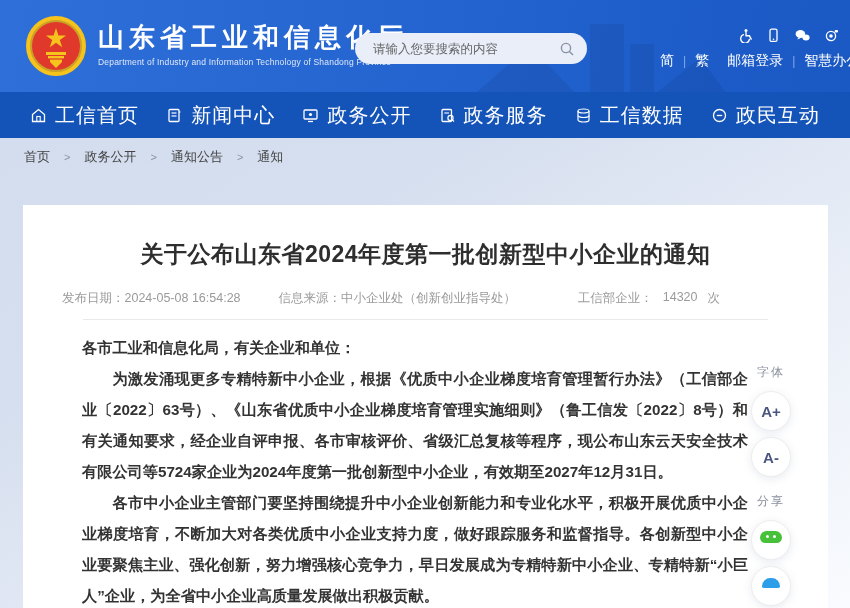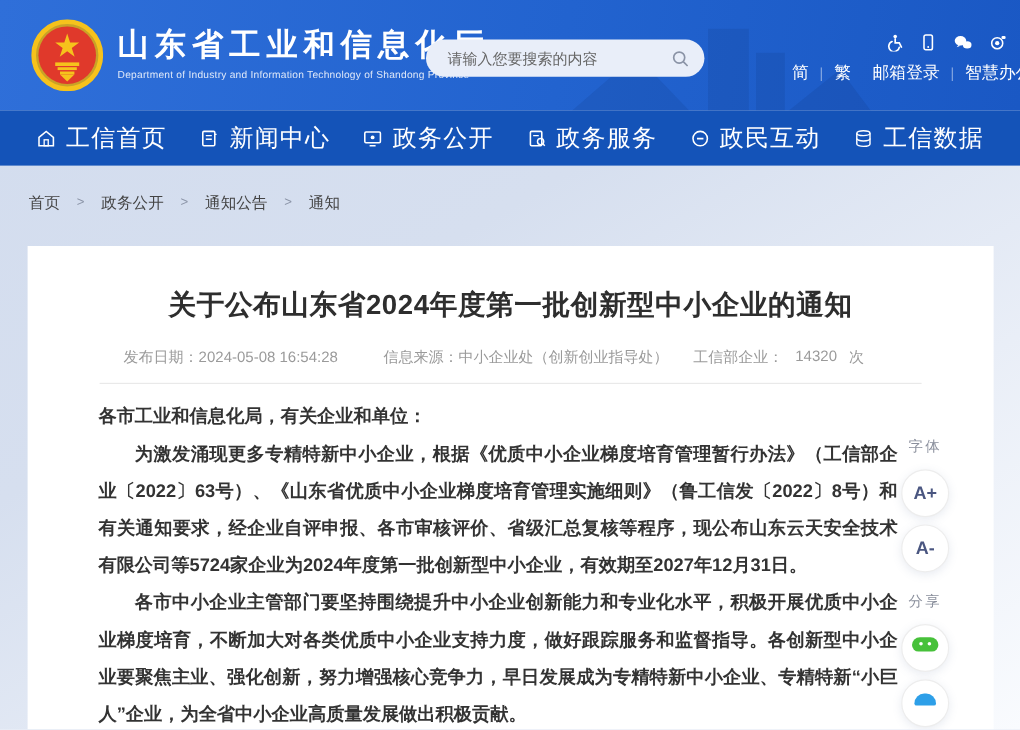--- a/index.html
+++ b/index.html
@@ -22,27 +22,27 @@
   .util-icons svg{display:block;}
   .util-links{position:absolute;left:660px;top:52px;width:190px;display:flex;align-items:center;
           gap:9px;color:#fff;font-size:14px;white-space:nowrap;}
   .util-sep{color:rgba(255,255,255,.45);font-size:12px;}
   .util-gap{width:14px;}
   
   .nav{position:absolute;left:0;top:92px;width:850px;height:46px;background:#1453b8;
        display:flex;align-items:center;justify-content:space-between;padding:0 30px;box-sizing:border-box;}
   .nav-item{display:flex;align-items:center;gap:8px;color:#fff;font-size:20px;letter-spacing:1px;cursor:pointer;}
   
-  .crumbs{position:absolute;left:24px;top:160px;display:flex;align-items:center;gap:14px;
+  .crumbs{position:absolute;left:24px;top:148px;display:flex;align-items:center;gap:14px;
           font-size:13px;color:#444;}
   .crumb-sep{color:#8a93a6;font-size:11px;}
   
   .card{position:absolute;left:23px;top:205px;width:805px;height:403px;background:#ffffff;}
   .a-title{margin:34px 40px 0 40px;text-align:center;font-size:23px;font-weight:bold;color:#2e2e2e;letter-spacing:.5px;}
-  .a-meta{display:flex;align-items:center;margin:20px 48px 0 80px;font-size:12.5px;color:#9a9a9a;}
+  .a-meta{display:flex;align-items:center;margin:20px 48px 0 39px;font-size:12.5px;color:#9a9a9a;}
   .a-meta .m-src{margin-left:38px;text-align:center;}
   .a-meta .m-views{margin-left:auto;margin-right:60px;display:flex;gap:10px;}
   .a-div{margin:12px 60px 0 60px;border-bottom:1px solid #e9e9e9;}
   .a-body{margin:12px 80px 0 59px;font-size:15.2px;line-height:31px;color:#333;text-align:justify;}
   .a-body p{margin:0;font-weight:bold;}
   .indent{text-indent:2em;}
   
   .tools{position:absolute;left:746px;top:364px;width:50px;text-align:center;}
   .t-label{font-size:12px;color:#8a8f9c;letter-spacing:2px;margin-bottom:10px;}
   .t-circle{width:40px;height:40px;border-radius:50%;background:#fff;border:1px solid #ededed;
@@ -154,32 +154,32 @@
       <svg width="17" height="17" viewBox="0 0 17 17">
         <rect x="3" y="2.5" width="9.5" height="12" rx="1" fill="none" stroke="#fff" stroke-width="1.3"></rect>
         <line x1="5.3" y1="6" x2="10" y2="6" stroke="#fff" stroke-width="1.1"></line>
         <circle cx="11.5" cy="11" r="2.6" fill="none" stroke="#fff" stroke-width="1.2"></circle>
         <line x1="13.3" y1="12.8" x2="15" y2="14.5" stroke="#fff" stroke-width="1.2"></line>
       </svg>
       <span>政务服务</span>
     </div>
     <div class="nav-item">
       <svg width="17" height="17" viewBox="0 0 17 17">
-        <circle cx="8.5" cy="8.5" r="6" fill="none" stroke="#fff" stroke-width="1.3"></circle>
-        <line x1="5.8" y1="8.5" x2="11.2" y2="8.5" stroke="#fff" stroke-width="1.3"></line>
-      </svg>
-      <span>政民互动</span>
-    </div>
-    <div class="nav-item">
-      <svg width="17" height="17" viewBox="0 0 17 17">
         <ellipse cx="8.5" cy="4" rx="5.5" ry="2" fill="none" stroke="#fff" stroke-width="1.2"></ellipse>
         <path d="M3 4 V13 a5.5 2 0 0 0 11 0 V4" fill="none" stroke="#fff" stroke-width="1.2"></path>
         <path d="M3 8.5 a5.5 2 0 0 0 11 0" fill="none" stroke="#fff" stroke-width="1.2"></path>
       </svg>
       <span>工信数据</span>
+    </div>
+    <div class="nav-item">
+      <svg width="17" height="17" viewBox="0 0 17 17">
+        <circle cx="8.5" cy="8.5" r="6" fill="none" stroke="#fff" stroke-width="1.3"></circle>
+        <line x1="5.8" y1="8.5" x2="11.2" y2="8.5" stroke="#fff" stroke-width="1.3"></line>
+      </svg>
+      <span>政民互动</span>
     </div>
   </div>
 
   <div class="crumbs">
     <span>首页</span>
     <span class="crumb-sep">&gt;</span>
     <span>政务公开</span>
     <span class="crumb-sep">&gt;</span>
     <span>通知公告</span>
     <span class="crumb-sep">&gt;</span>

